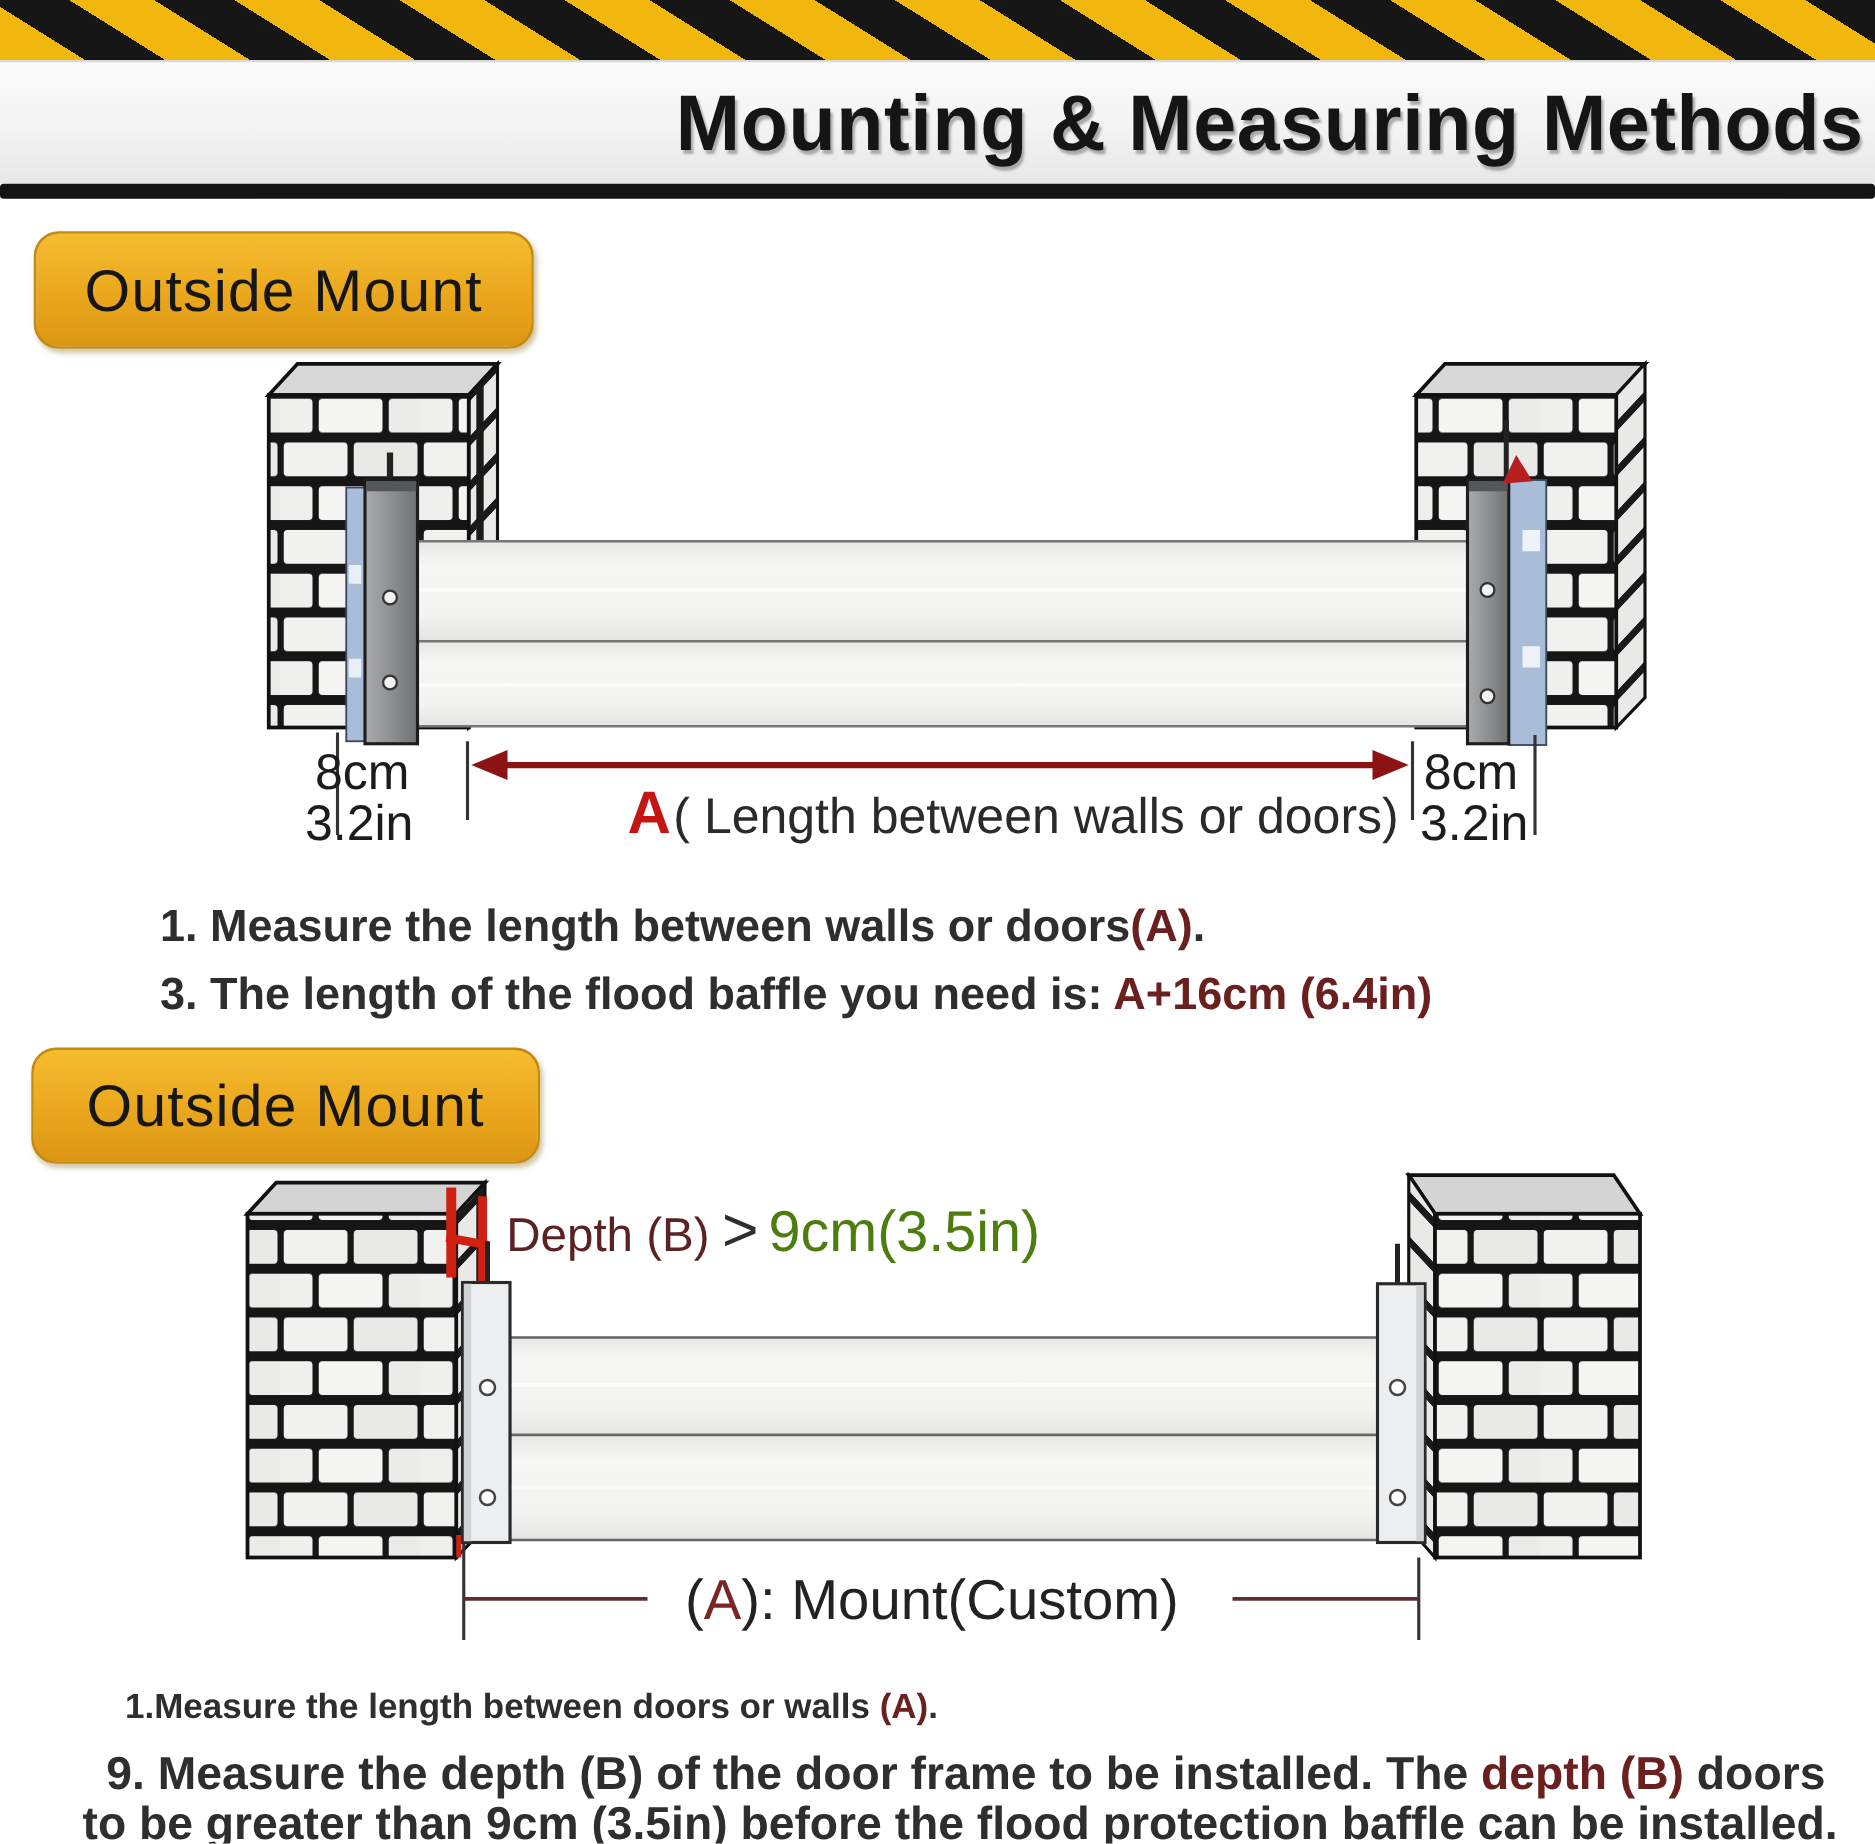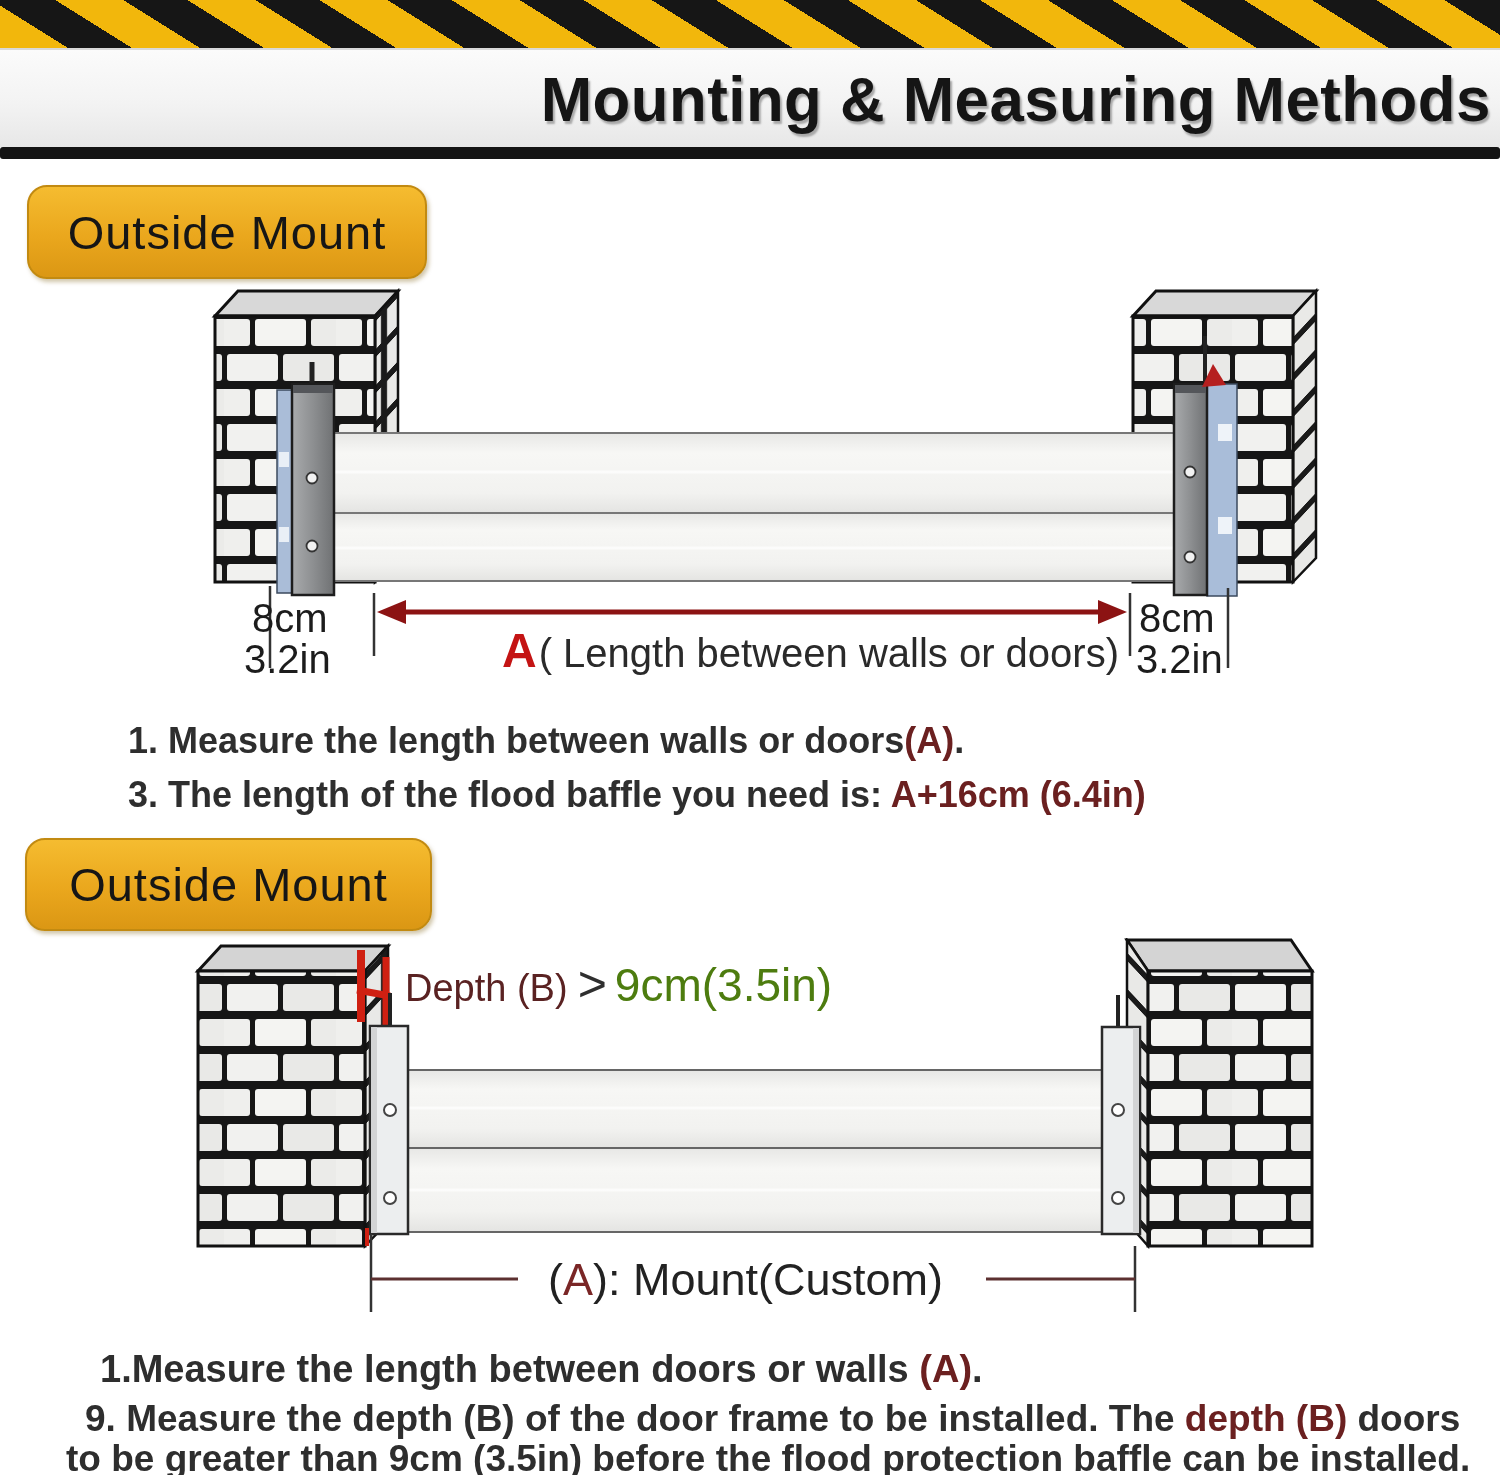--- a/index.html
+++ b/index.html
@@ -225,21 +225,21 @@
     <span class="depth-label">Depth (B)</span>
     <span class="depth-gt">&gt;</span>
     <span class="depth-value">9cm(3.5in)</span>
   </div>
   <div class="abs len-label" style="left:548px;top:1256px">
     <span>(</span>
       <span class="len-letter">A</span>
       <span>): Mount(Custom)</span>
   </div>
 
-  <div class="abs steps" style="left:100px;top:1350px;font-size:38px">
+  <div class="abs steps" style="left:100px;top:1350px;font-size:28px">
     <span>1.Measure the length between doors or walls </span><span class="maroon">(A)</span><span>.</span>
   </div>
   <div class="abs steps" style="left:85px;top:1400px;font-size:37px">
     <span>9. Measure the depth (B) of the door frame to be installed. The </span><span class="maroon">depth (B)</span><span> doors</span>
   </div>
   <div class="abs steps" style="left:66px;top:1440px;font-size:37px">
     <span>to be greater than 9cm (3.5in) before the flood protection baffle can be installed.</span>
   </div>
 
 </div>

